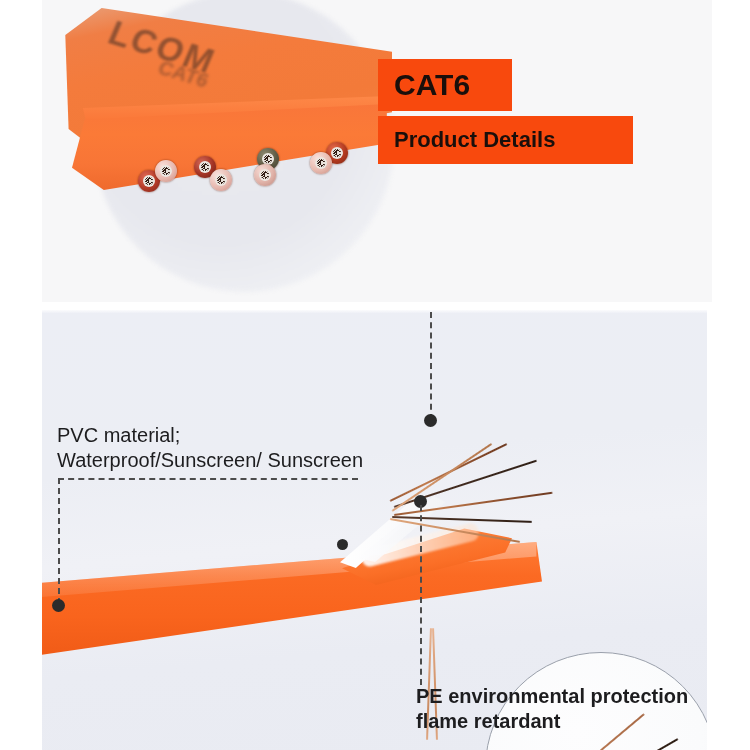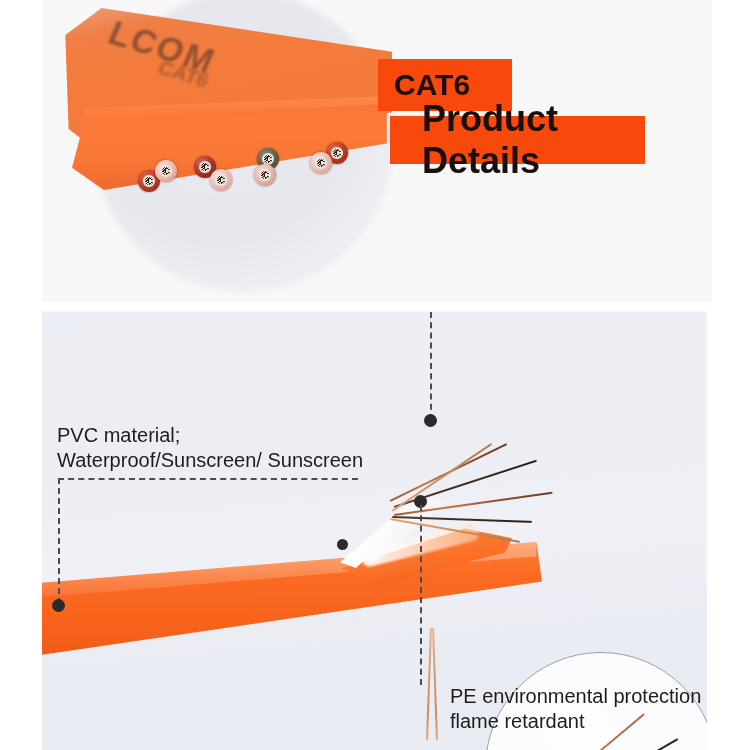--- a/index.html
+++ b/index.html
@@ -143,26 +143,26 @@
   }
   .badge-cat6 {
     left: 378px;
     top: 59px;
     width: 134px;
     height: 52px;
     font-size: 30px;
     padding-left: 16px;
   }
   .badge-details {
-    left: 390px;
+    left: 378px;
     top: 116px;
     width: 255px;
     height: 48px;
-    font-size: 36px;
-    padding-left: 32px;
+    font-size: 22px;
+    padding-left: 16px;
   }
 
   
   .panel-bottom {
     position: absolute;
     left: 42px;
     top: 310px;
     width: 665px;
     height: 440px;
     background: linear-gradient(175deg, #eceef5 0%, #eceef4 34%, #f0f1f6 52%, #eaecf3 74%, #e9ebf2 100%);
@@ -299,22 +299,23 @@
     font-family: "Liberation Sans", sans-serif;
     font-size: 20px;
     line-height: 25px;
     white-space: pre-line;
   }
   .callout-pvc {
     left: 57px;
     top: 423px;
   }
   .callout-pe {
-    left: 450px;
+    left: 416px;
     top: 684px;
+    font-weight: bold;
   }
 
   .dash-h {
     position: absolute;
     height: 0;
     border-top: 2px dashed #4c4c4c;
   }
   .dash-v {
     position: absolute;
     width: 0;

